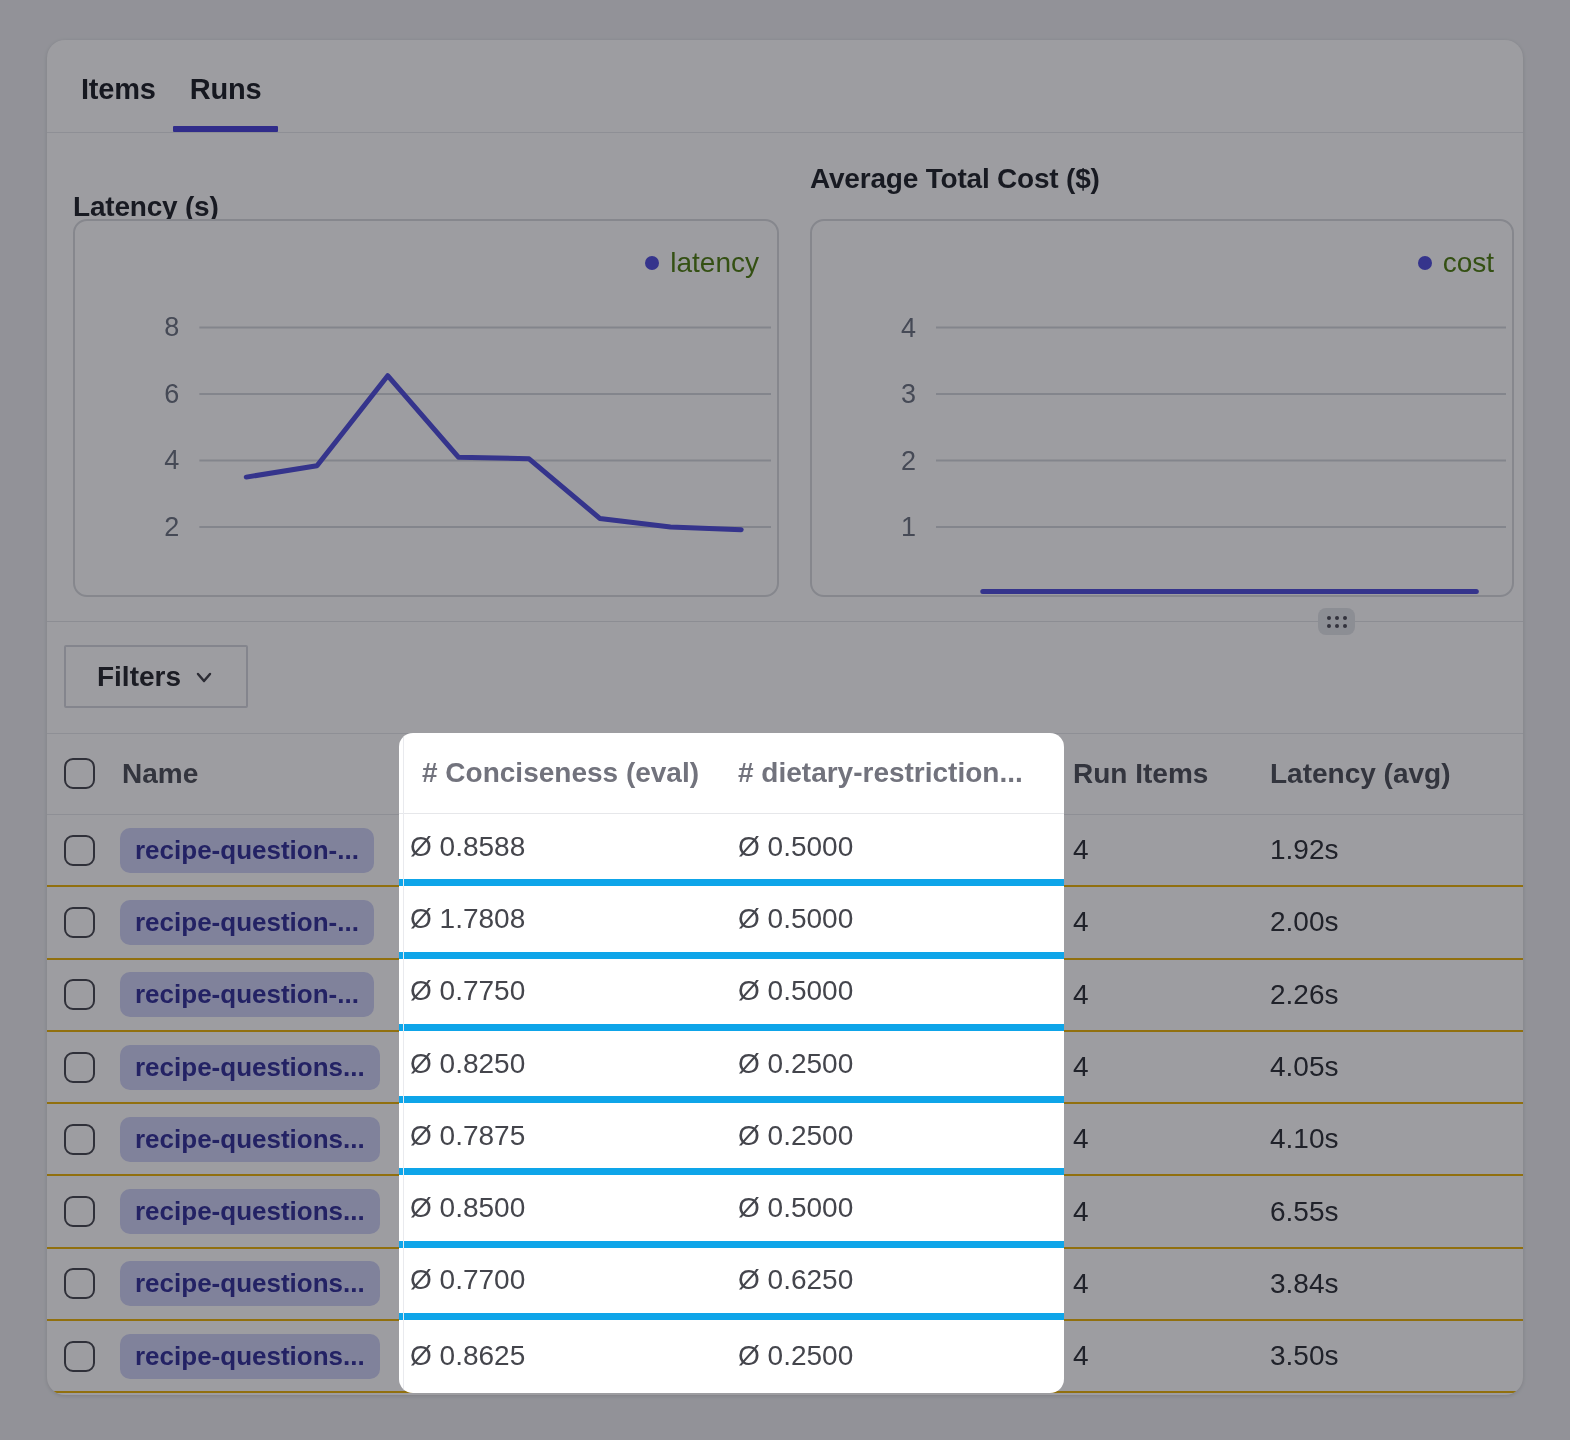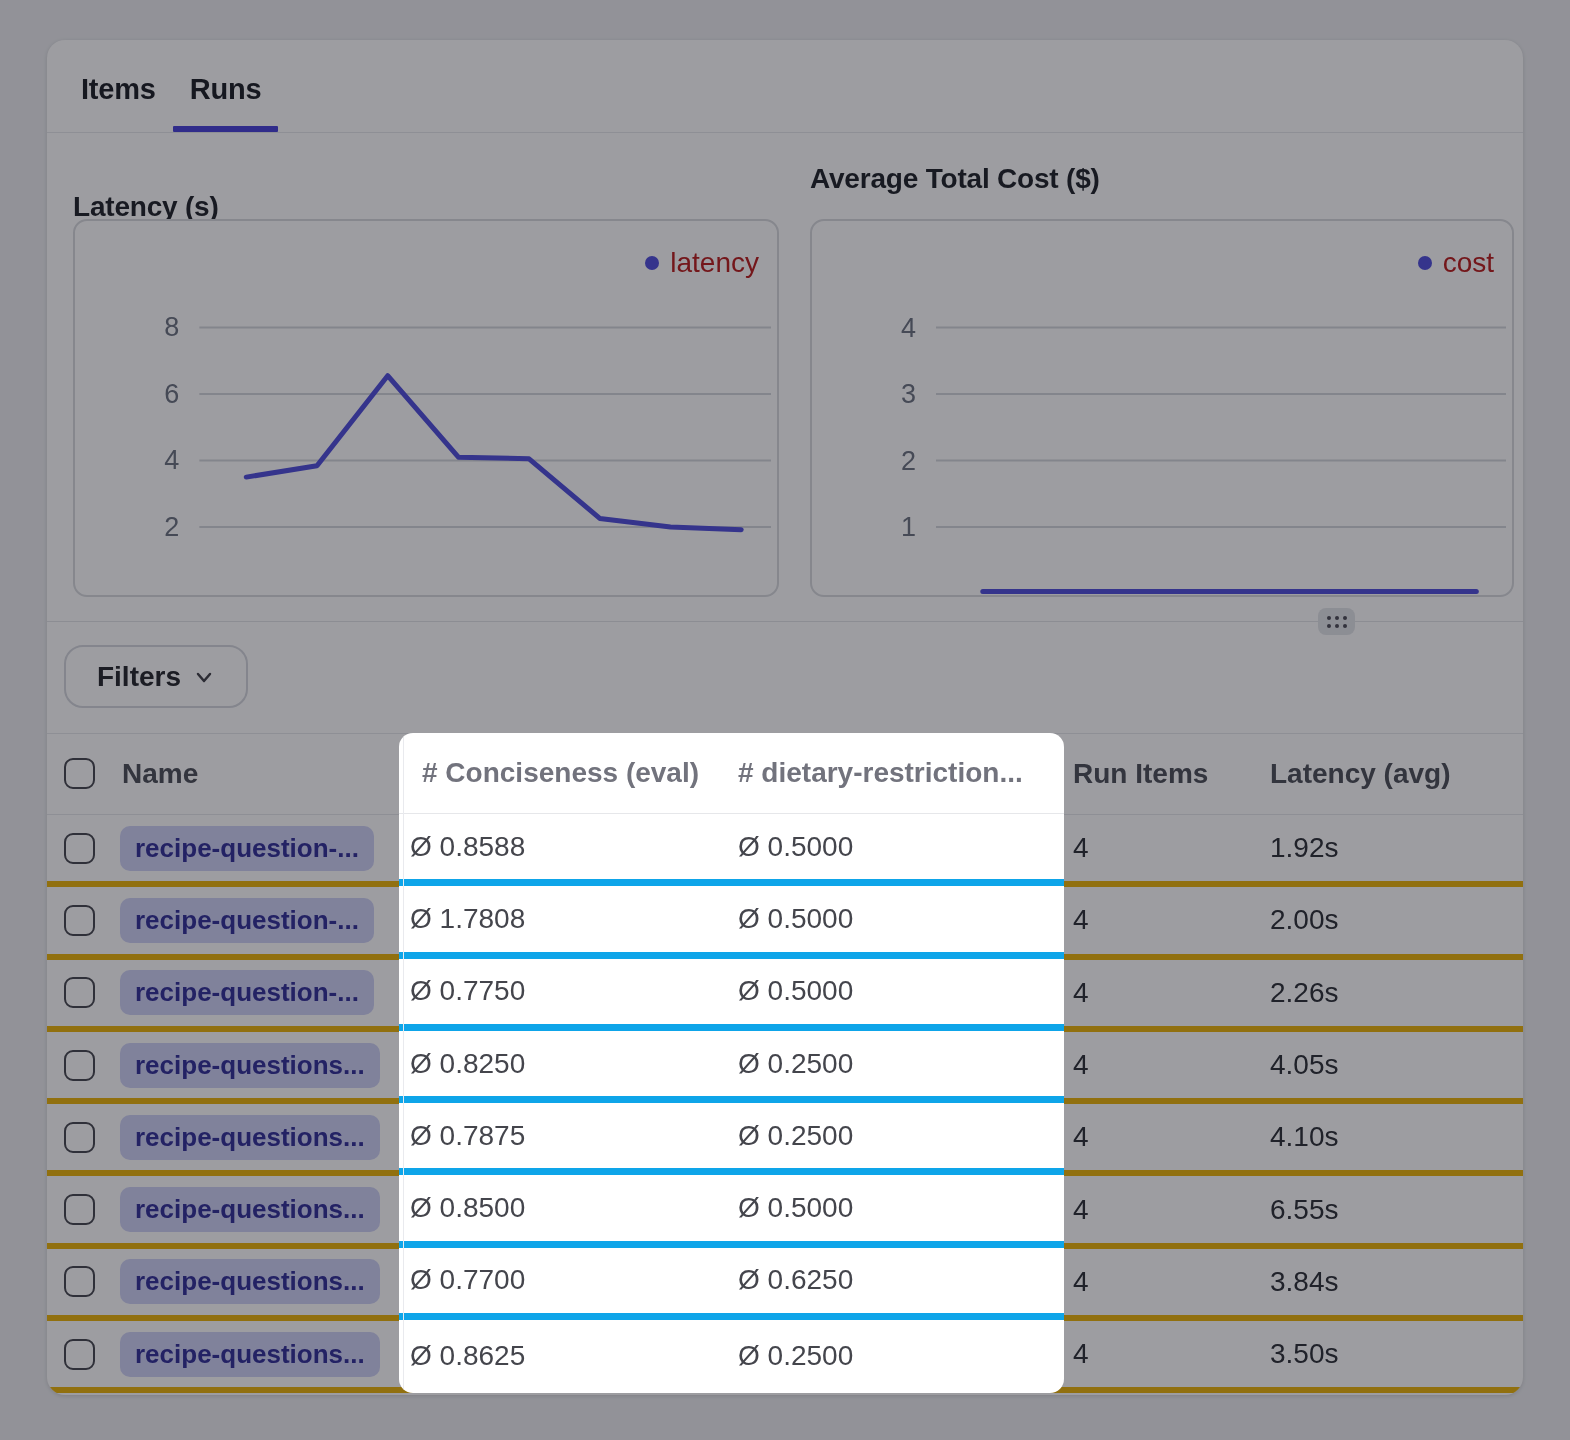--- a/index.html
+++ b/index.html
@@ -20,40 +20,40 @@
   .charts{position:relative;height:489px;}
   .chart-title{position:absolute;top:30px;font-size:28px;font-weight:600;color:#1d2127;letter-spacing:-0.2px;}
   .chart-title.left{left:26px;margin-top:28px;}
   .chart-title.right{left:763px;}
   .chartbox{position:absolute;top:86px;height:374px;border:2px solid #d8dade;border-radius:14px;background:#fff;}
   .chartbox.left{left:26px;width:702px;}
   .chartbox.right{left:763px;width:700px;}
   .chartbox svg{display:block;width:100%;height:100%;}
   .legend{position:absolute;top:26px;right:18px;display:flex;align-items:center;gap:11px;}
   .legend .dot{width:14px;height:14px;border-radius:50%;}
-  .legend .lab{font-size:28px;color:#b91c1c;}
+  .legend .lab{font-size:28px;color:#4d7c0f;}
 
   .hdivider{position:absolute;left:0;right:0;height:0;border-top:1px solid #e2e4e8;}
 
   
   .filters-row{position:absolute;left:0;right:0;top:581px;height:112px;}
   .filters-btn{position:absolute;left:17px;top:24px;height:63px;min-width:184px;display:flex;align-items:center;
-      justify-content:center;gap:12px;background:#fff;border:2px solid #d4d7dd;border-radius:19px;
+      justify-content:center;gap:12px;background:#fff;border:2px solid #d4d7dd;border-radius:2px;
       font-size:28px;font-weight:600;color:#24262c;font-family:inherit;cursor:pointer;padding:0 26px;box-sizing:border-box;}
 
   
   .table{position:absolute;left:0;right:0;top:693px;bottom:0;}
   .thead{display:grid;grid-template-columns:353px 664px 191px 268px;height:80px;
          border-top:1px solid #e5e7eb;border-bottom:1px solid #e5e7eb;align-items:center;}
   .th{font-size:28px;font-weight:600;color:#4b4e57;}
   .th.name{padding-left:75px;position:relative;}
   .th.run{padding-left:9px;}
   .th.lat{padding-left:15px;}
   .trow{display:grid;grid-template-columns:353px 664px 191px 268px;height:72.3px;
-        border-bottom:6px solid #eab308;align-items:center;box-sizing:border-box;}
+        border-bottom:2px solid #eab308;align-items:center;box-sizing:border-box;}
   .cell{font-size:28px;color:#2b2e35;}
   .cell.run{padding-left:9px;}
   .cell.lat{padding-left:15px;}
   .name-cell{display:flex;align-items:center;height:100%;}
   .checkbox{position:absolute;left:17px;width:31px;height:31px;border:2.5px solid #45464e;border-radius:9px;
             box-sizing:border-box;background:transparent;cursor:pointer;}
   .name-wrap{position:relative;width:100%;height:100%;display:flex;align-items:center;}
   .badge{margin-left:73px;height:45px;display:inline-flex;align-items:center;padding:0 15px;
          background:#ced1f5;border-radius:10px;font-size:26px;font-weight:700;color:#312e98;cursor:pointer;white-space:nowrap;}
 

